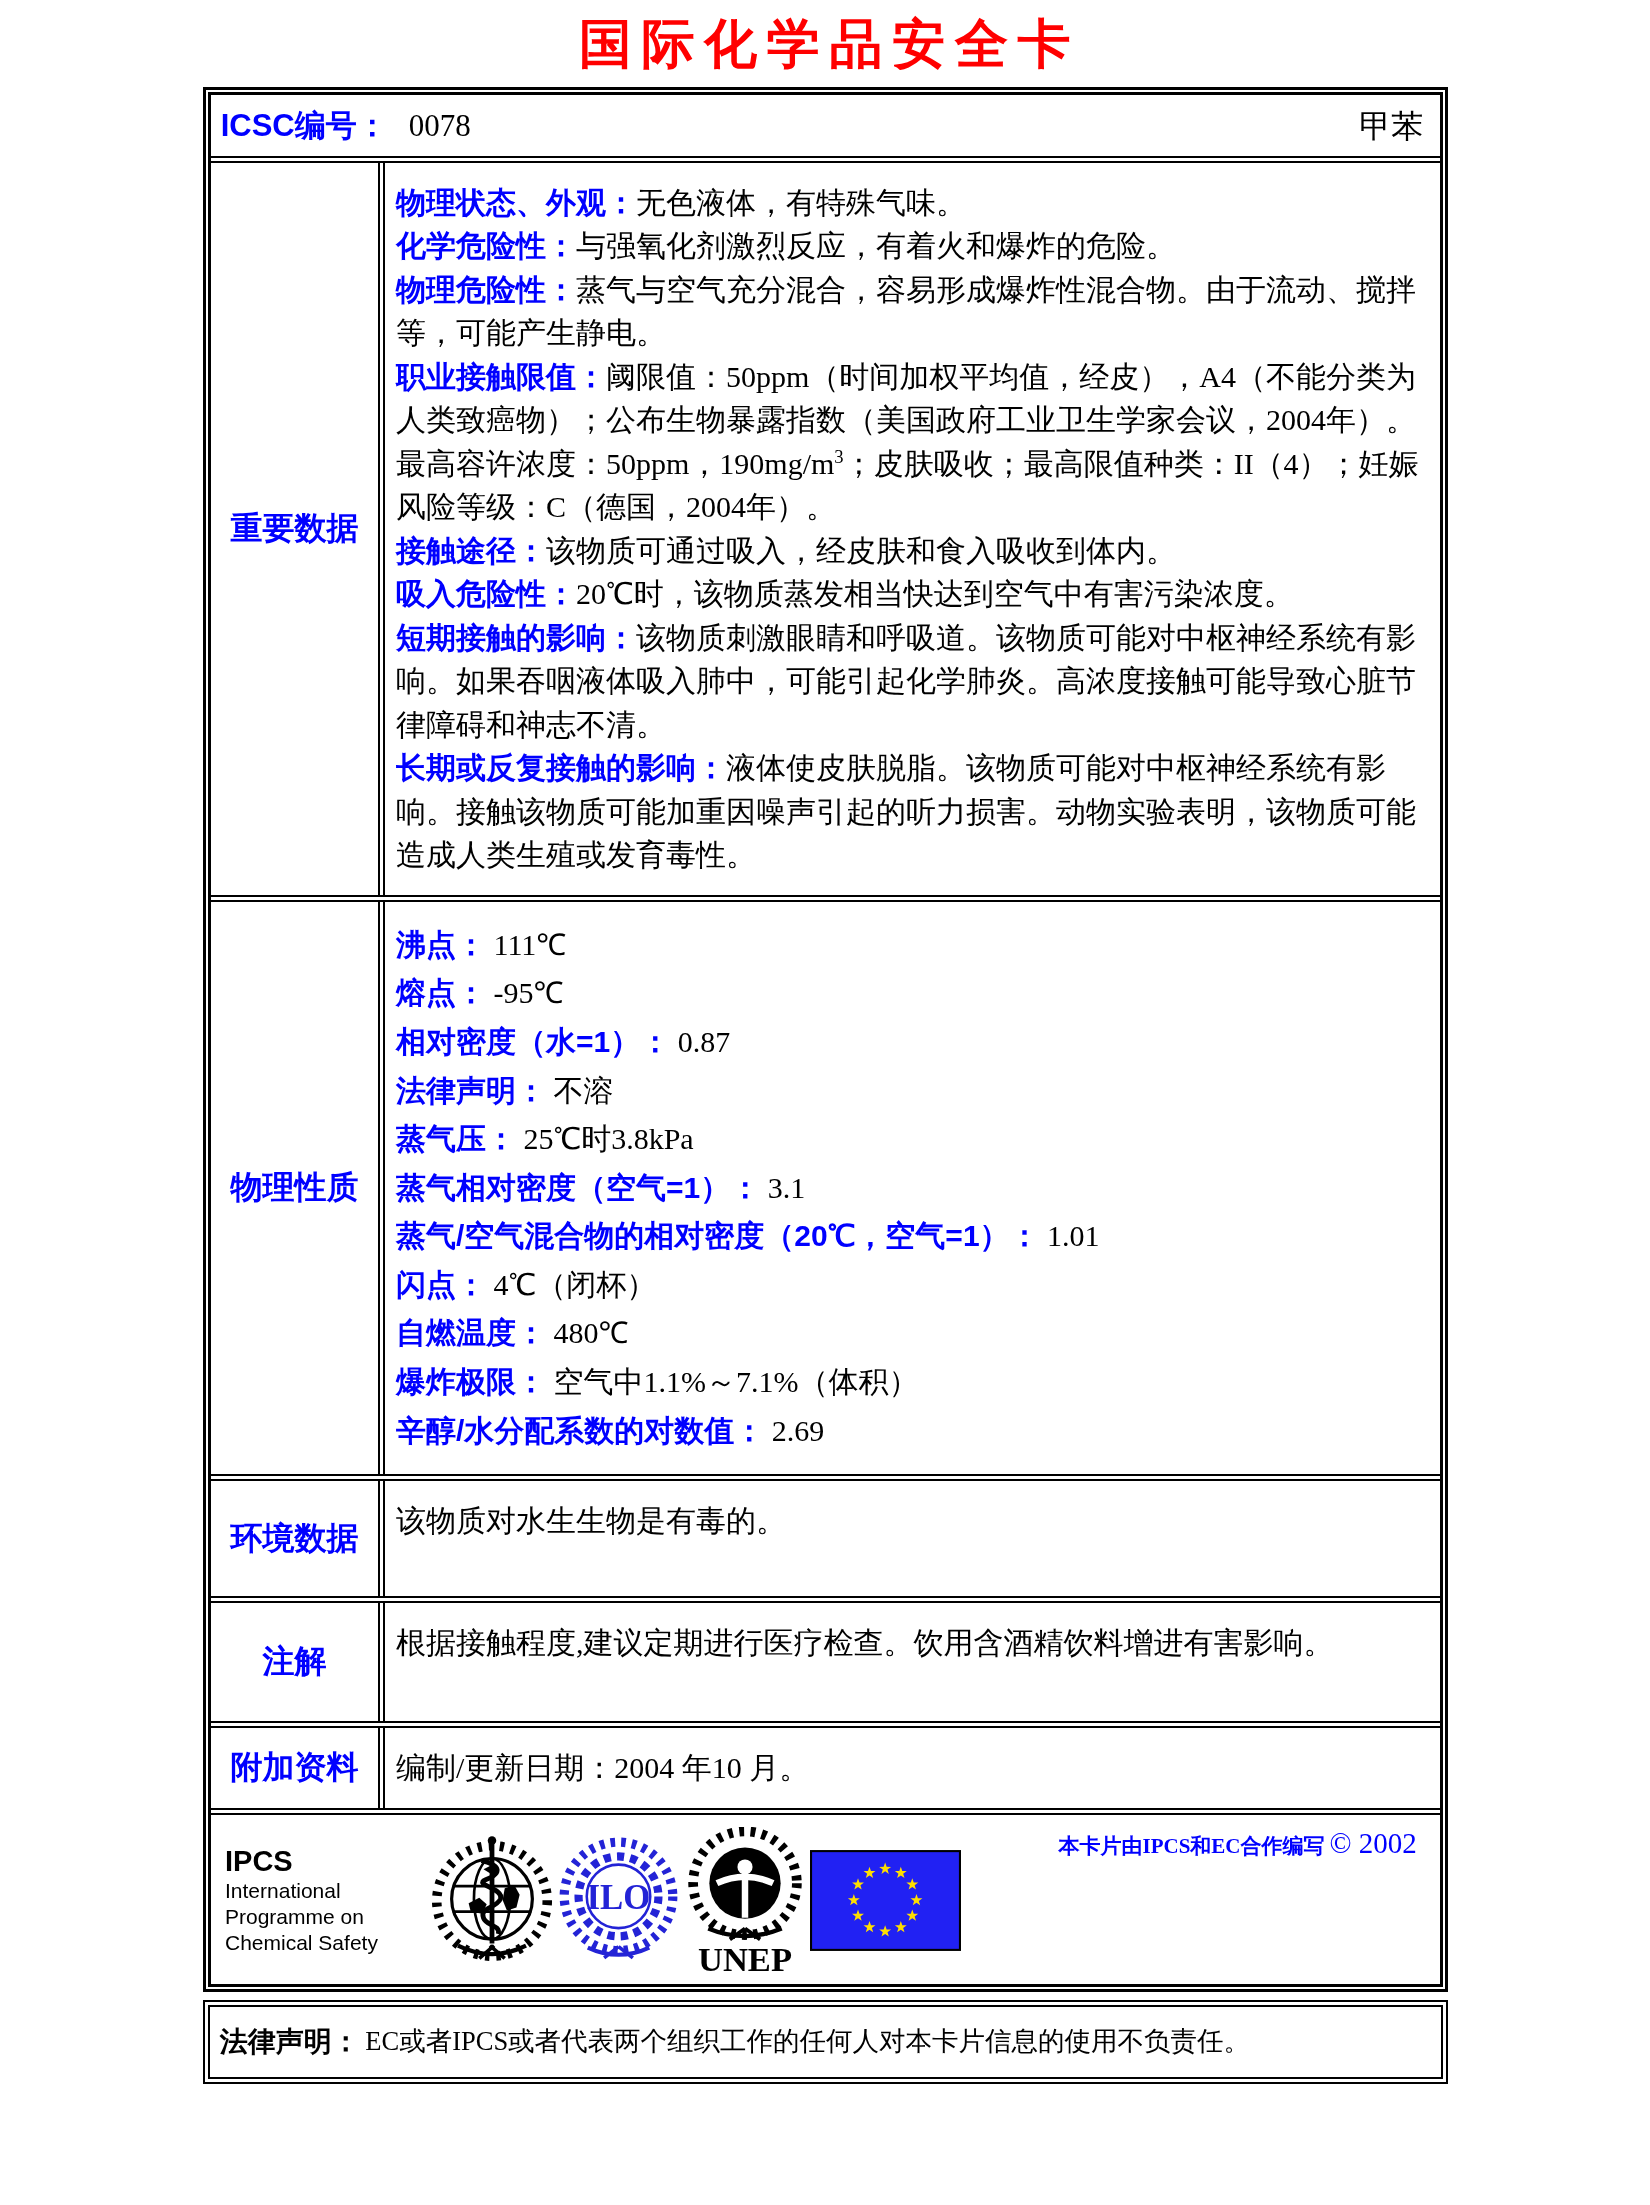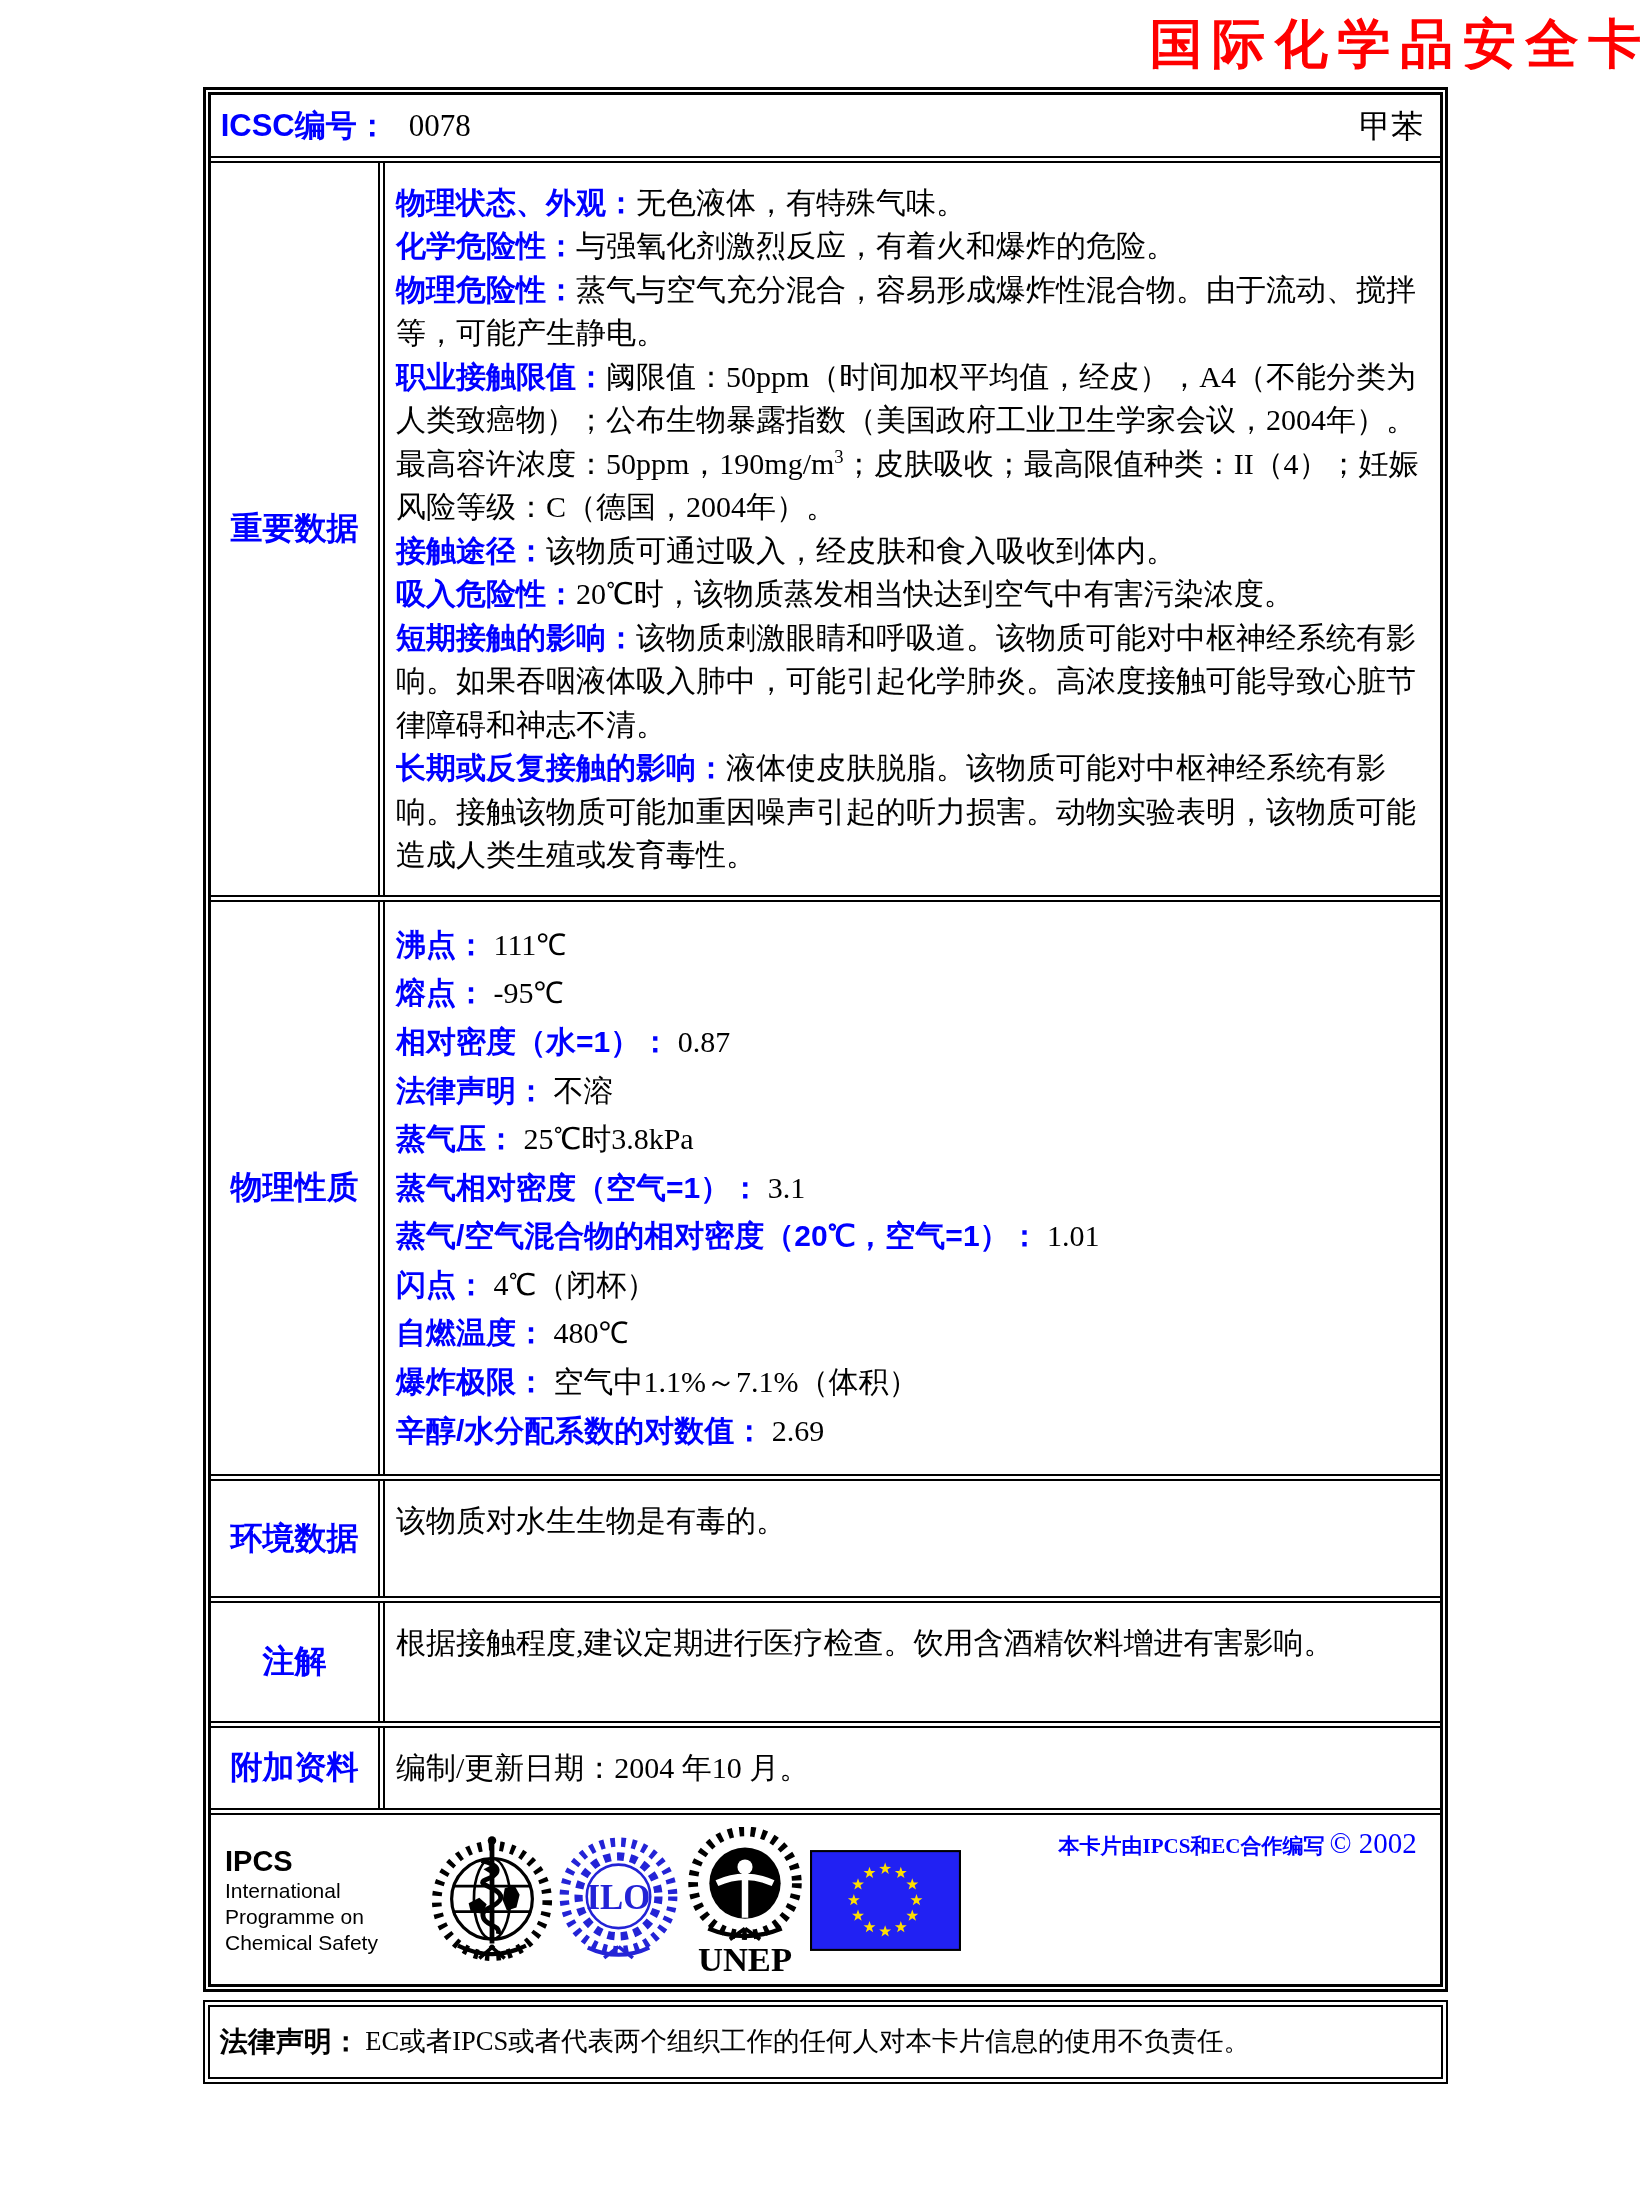--- a/index.html
+++ b/index.html
@@ -4,21 +4,21 @@
 <style>
   :root{
     --blue:#0000FF; --red:#FF0000; --logo-blue:#2323D6; --eu-blue:#2121F3; --star-yellow:#FFDE00;
   }
   *{box-sizing:border-box; margin:0; padding:0;}
   body{
     width:1651px; height:2205px; background:#ffffff; position:relative;
     font-family:"Liberation Serif", serif; color:#000;
   }
   .page-title{
-    padding-top:11px; text-align:right;
+    padding-top:11px; text-align:center;
     font-family:"Liberation Sans", sans-serif;
     font-size:53px; font-weight:bold; color:var(--red);
     letter-spacing:9.7px; line-height:1.25;padding-left:8px;
   }
   .card{
     width:1245px; margin:9.7px auto 0 auto;
     border:8.4px double #000;
     background:#fff;
   }
   .row{display:flex; border-bottom:7px double #000;}

